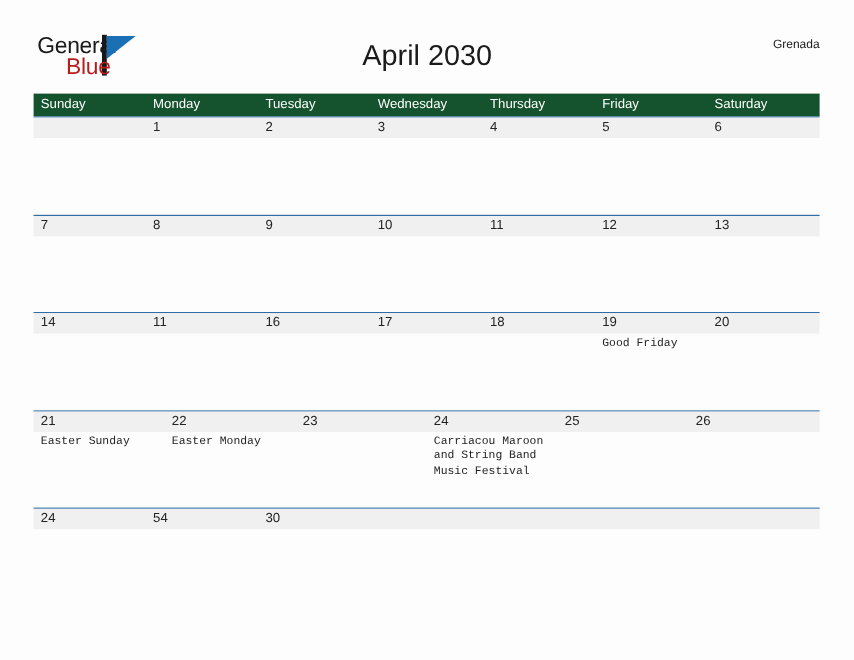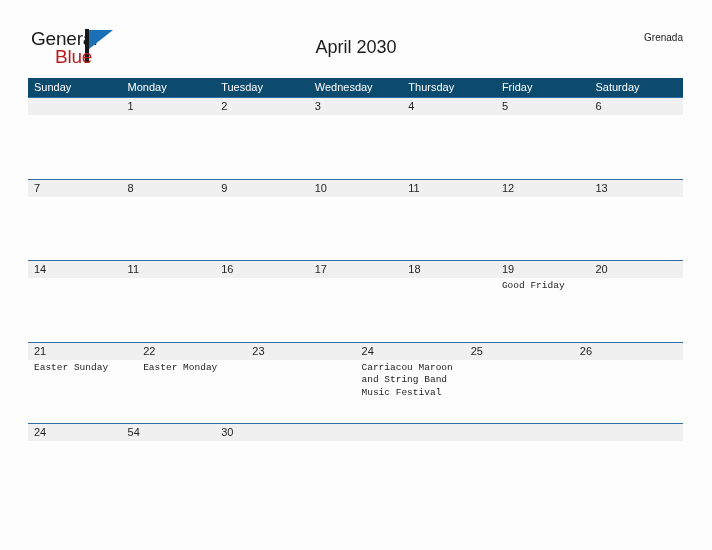--- a/index.html
+++ b/index.html
@@ -81,21 +81,21 @@
     border-left: 24px solid #1a6fb5;
     border-bottom: 19px solid transparent;
   }
 
   .title {
     position: absolute;
     left: 0;
     top: 31px;
     width: 712px;
     text-align: center;
-    font-size: 18px;
+    font-size: 24px;
     color: #1a1a1a;
     font-family: "Liberation Sans", sans-serif;
     font-weight: normal;
     margin: 0;
     line-height: 32px;
   }
 
   .location {
     position: absolute;
     right: 29px;
@@ -110,21 +110,21 @@
     position: absolute;
     left: 28px;
     top: 78px;
     width: 655px;
   }
 
   .weekday-row {
     display: flex;
     width: 655px;
     height: 19px;
-    background: #0c4a6e;
+    background: #14532d;
   }
   .weekday {
     flex: 1 1 0;
     box-sizing: border-box;
     padding-left: 6px;
     font-size: 11px;
     color: #ffffff;
     line-height: 19px;
     font-family: "Liberation Sans", sans-serif;
     white-space: nowrap;

